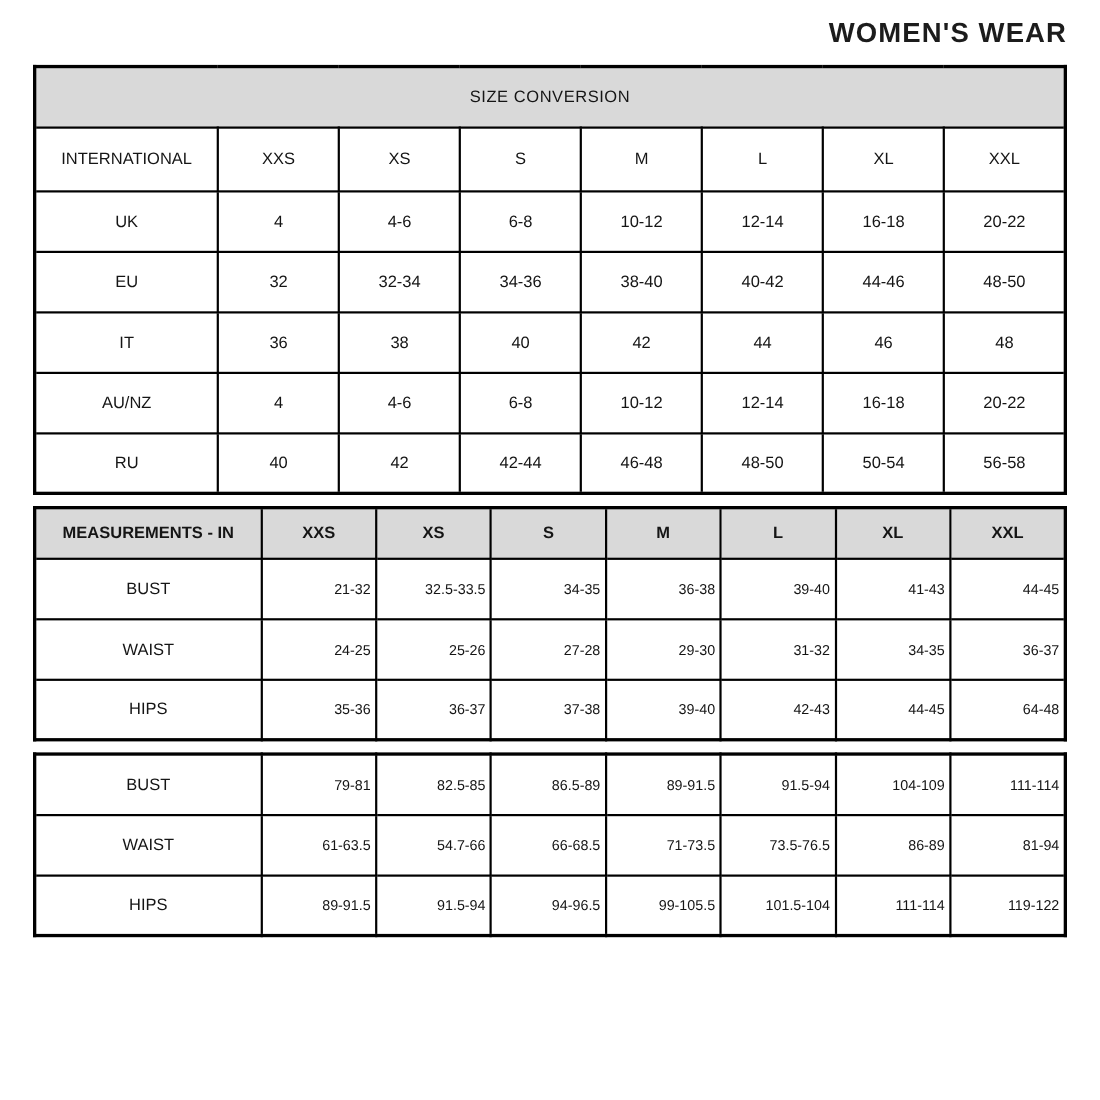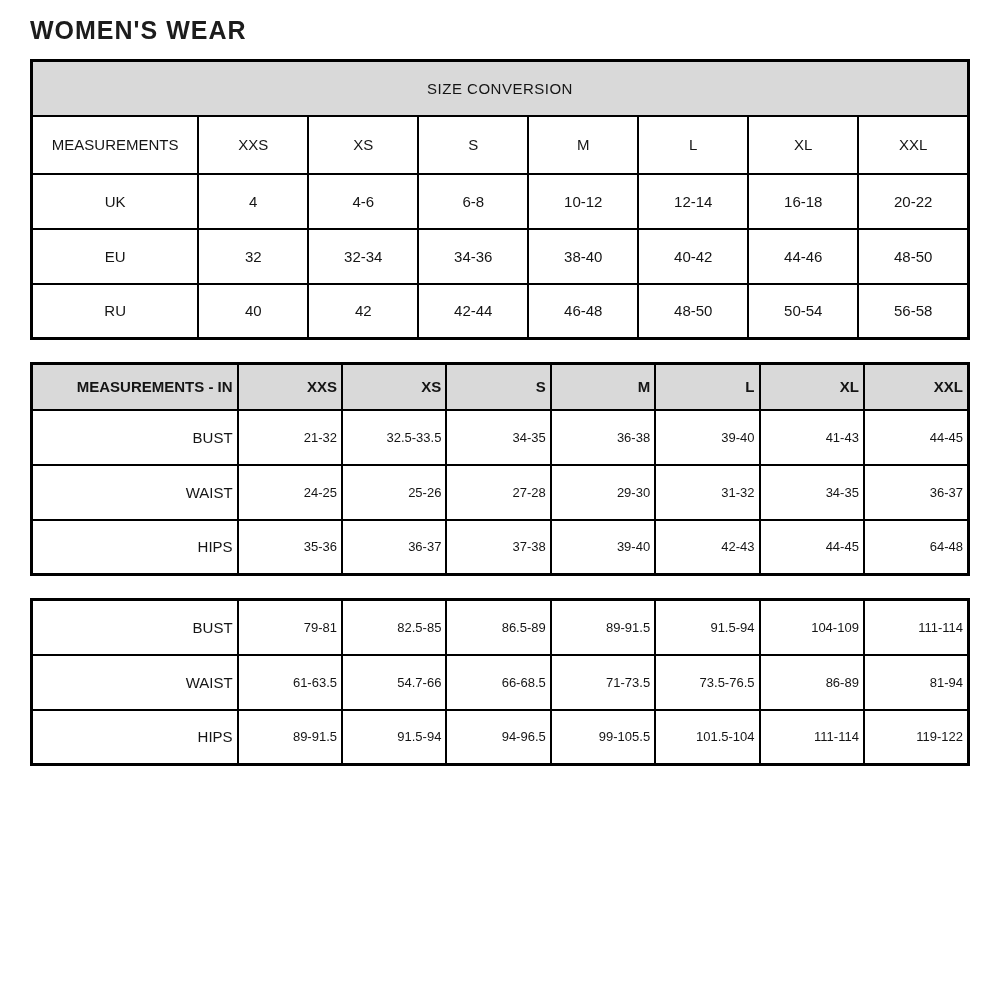--- a/index.html
+++ b/index.html
@@ -10,33 +10,33 @@
     color: #151515;
   }
   .page {
     width: 1000px;
     height: 1000px;
     box-sizing: border-box;
     padding: 10px 30px 0 30px;
     background: #ffffff;
   }
   .page-title {
-    text-align: left;
+    text-align: right;
     font-size: 25px;
     font-weight: 700;
     letter-spacing: 1px;
     margin: 6px 0 14px 0;
     color: #1c1c1c;
   }
   table.sheet-table {
     width: 100%;
     border-collapse: collapse;
     table-layout: fixed;
     border: 3px solid #000;
-    margin-bottom: 22px;
+    margin-bottom: 10px;
   }
   table.sheet-table th,
   table.sheet-table td {
     border: 2px solid #000;
     text-align: center;
     vertical-align: middle;
     padding: 0 4px;
     box-sizing: border-box;
     overflow: hidden;
     white-space: nowrap;
@@ -66,21 +66,20 @@
   .t23 tr.header-row th {
     background: #d9d9d9;
     height: 46px;
     font-size: 15px;
     font-weight: 700;
   }
   .t23 tbody tr th {
     height: 55px;
     font-size: 15px;
     font-weight: 400;
-    text-align: right;
   }
   .t23 tbody tr td {
     height: 55px;
     font-size: 13px;
     font-weight: 400;
     text-align: right;
   }
 </style>
 </head>
 <body>
@@ -98,21 +97,21 @@
       <col style="width:11.74%">
         <col style="width:11.74%">
         <col style="width:11.74%">
       <col style="width:11.76%">
     </colgroup>
     <tbody>
         <tr class="banner-row">
           <th colspan="8">SIZE CONVERSION</th>
         </tr>
         <tr class="header-row">
-          <th>MEASUREMENTS</th>
+          <th>INTERNATIONAL</th>
           <th>XXS</th>
           <th>XS</th>
           <th>S</th>
           <th>M</th>
           <th>L</th>
           <th>XL</th>
           <th>XXL</th>
         </tr>
         <tr>
           <th>UK</th>
@@ -126,20 +125,40 @@
         </tr>
         <tr>
           <th>EU</th>
           <td>32</td>
           <td>32-34</td>
           <td>34-36</td>
           <td>38-40</td>
           <td>40-42</td>
           <td>44-46</td>
           <td>48-50</td>
+        </tr>
+        <tr>
+          <th>IT</th>
+          <td>36</td>
+          <td>38</td>
+          <td>40</td>
+          <td>42</td>
+          <td>44</td>
+          <td>46</td>
+          <td>48</td>
+        </tr>
+        <tr>
+          <th>AU/NZ</th>
+          <td>4</td>
+          <td>4-6</td>
+          <td>6-8</td>
+          <td>10-12</td>
+          <td>12-14</td>
+          <td>16-18</td>
+          <td>20-22</td>
         </tr>
         <tr>
           <th>RU</th>
           <td>40</td>
           <td>42</td>
           <td>42-44</td>
           <td>46-48</td>
           <td>48-50</td>
           <td>50-54</td>
           <td>56-58</td>

